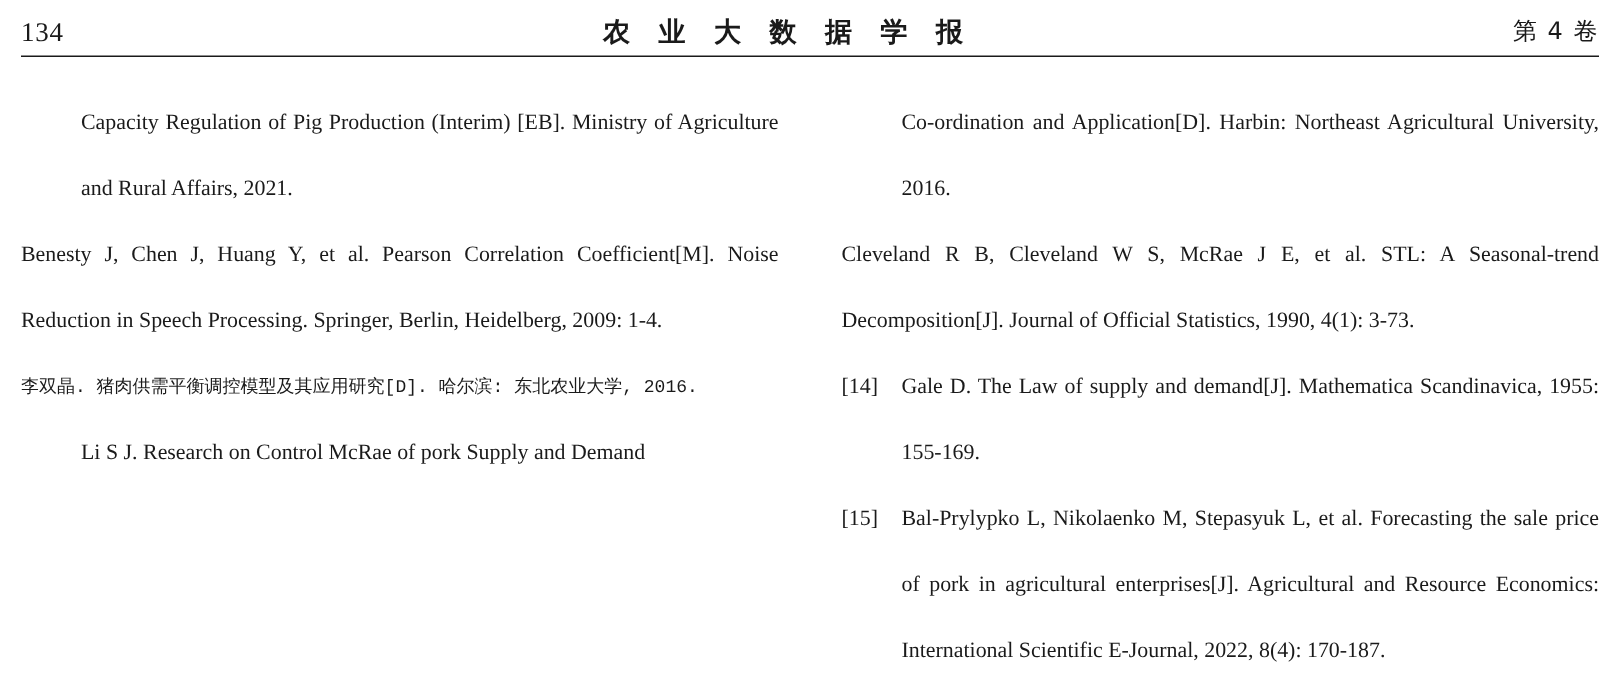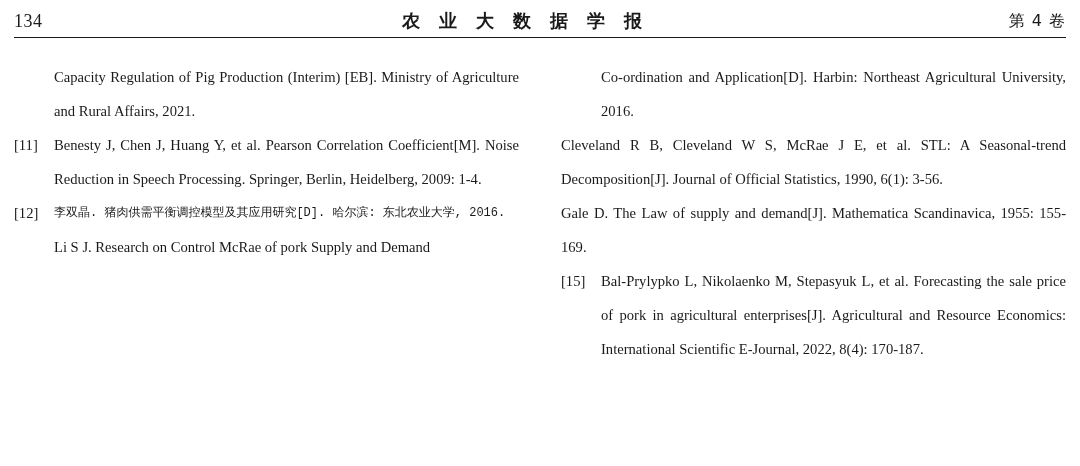--- a/index.html
+++ b/index.html
@@ -64,21 +64,21 @@
     display: flex;
     gap: 42px;
   }
   .col {
     flex: 1 1 0;
     min-width: 0;
   }
   .ref {
     display: flex;
     font-size: 14.6px;
-    line-height: 34px;
+    line-height: 44px;
     margin-bottom: 0;
     justify-content: space-between;
   }
   .ref .label {
     flex: 0 0 auto;
     width: 40px;
     text-align: left;
     white-space: nowrap;
   }
   .ref .label.empty {
@@ -111,42 +111,41 @@
   <div class="rule"></div>
 
   <div class="columns">
 
     <div class="col">
       <div class="ref">
         <div class="label empty"></div>
         <div class="body">Capacity Regulation of Pig Production (Interim) [EB]. Ministry of Agriculture and Rural Affairs, 2021.</div>
       </div>
       <div class="ref">
-        <div class="label">[11]</div>
         <div class="body">Benesty J, Chen J, Huang Y, et al. Pearson Correlation Coefficient[M]. Noise Reduction in Speech Processing. Springer, Berlin, Heidelberg, 2009: 1-4.</div>
       </div>
       <div class="ref">
-        <div class="label">[12]</div>
         <div class="body cjk">李双晶. 猪肉供需平衡调控模型及其应用研究[D]. 哈尔滨: 东北农业大学, 2016.</div>
       </div>
       <div class="ref">
         <div class="label empty"></div>
         <div class="body">Li S J. Research on Control McRae of pork Supply and Demand</div>
       </div>
     </div>
 
     <div class="col">
       <div class="ref">
         <div class="label empty"></div>
         <div class="body">Co-ordination and Application[D]. Harbin: Northeast Agricultural University, 2016.</div>
       </div>
       <div class="ref">
-        <div class="body">Cleveland R B, Cleveland W S, McRae J E, et al. STL: A Seasonal-trend Decomposition[J]. Journal of Official Statistics, 1990, 6(1): 3-56.</div>
+        <div class="body">Cleveland R B, Cleveland W S, McRae J E, et al. STL: A Seasonal-trend Decomposition[J]. Journal of Official Statistics, 1990, 4(1): 3-73.</div>
       </div>
       <div class="ref">
+        <div class="label">[14]</div>
         <div class="body">Gale D. The Law of supply and demand[J]. Mathematica Scandinavica, 1955: 155-169.</div>
       </div>
       <div class="ref">
         <div class="label">[15]</div>
         <div class="body">Bal-Prylypko L, Nikolaenko M, Stepasyuk L, et al. Forecasting the sale price of pork in agricultural enterprises[J]. Agricultural and Resource Economics: International Scientific E-Journal, 2022, 8(4): 170-187.</div>
       </div>
     </div>
 
   </div>
 </div>

